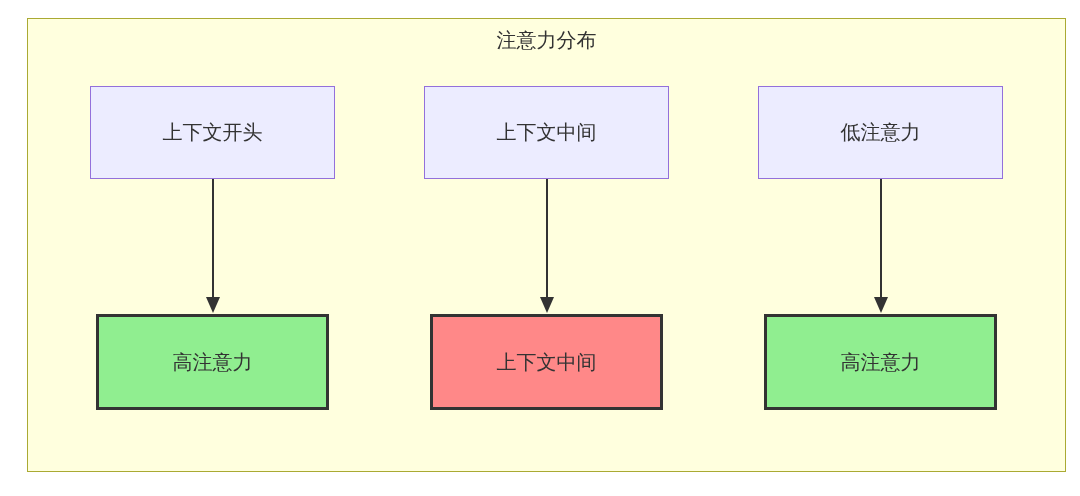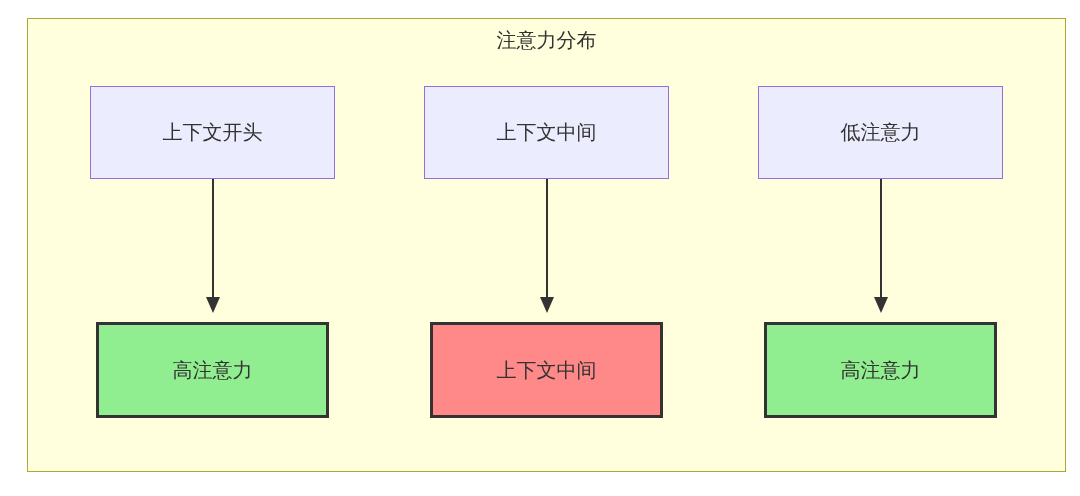--- a/index.html
+++ b/index.html
@@ -56,21 +56,20 @@
   .node.source {
     width: 245px;
     height: 93px;
     background: var(--source-fill, #ECECFF);
     border: 1px solid var(--source-border, #9370DB);
   }
   .node.target {
     width: 233px;
     height: 96px;
     border: 3px solid var(--node-border, #333333);
-    margin-top: 8px;
   }
   .node.high { background: var(--high-fill, #90EE90); }
   .node.low  { background: var(--low-fill,  #ff8888); }
   .arrow {
     display: block;
     width: 24px;
     height: 135px;
   }
 </style>
 </head>

